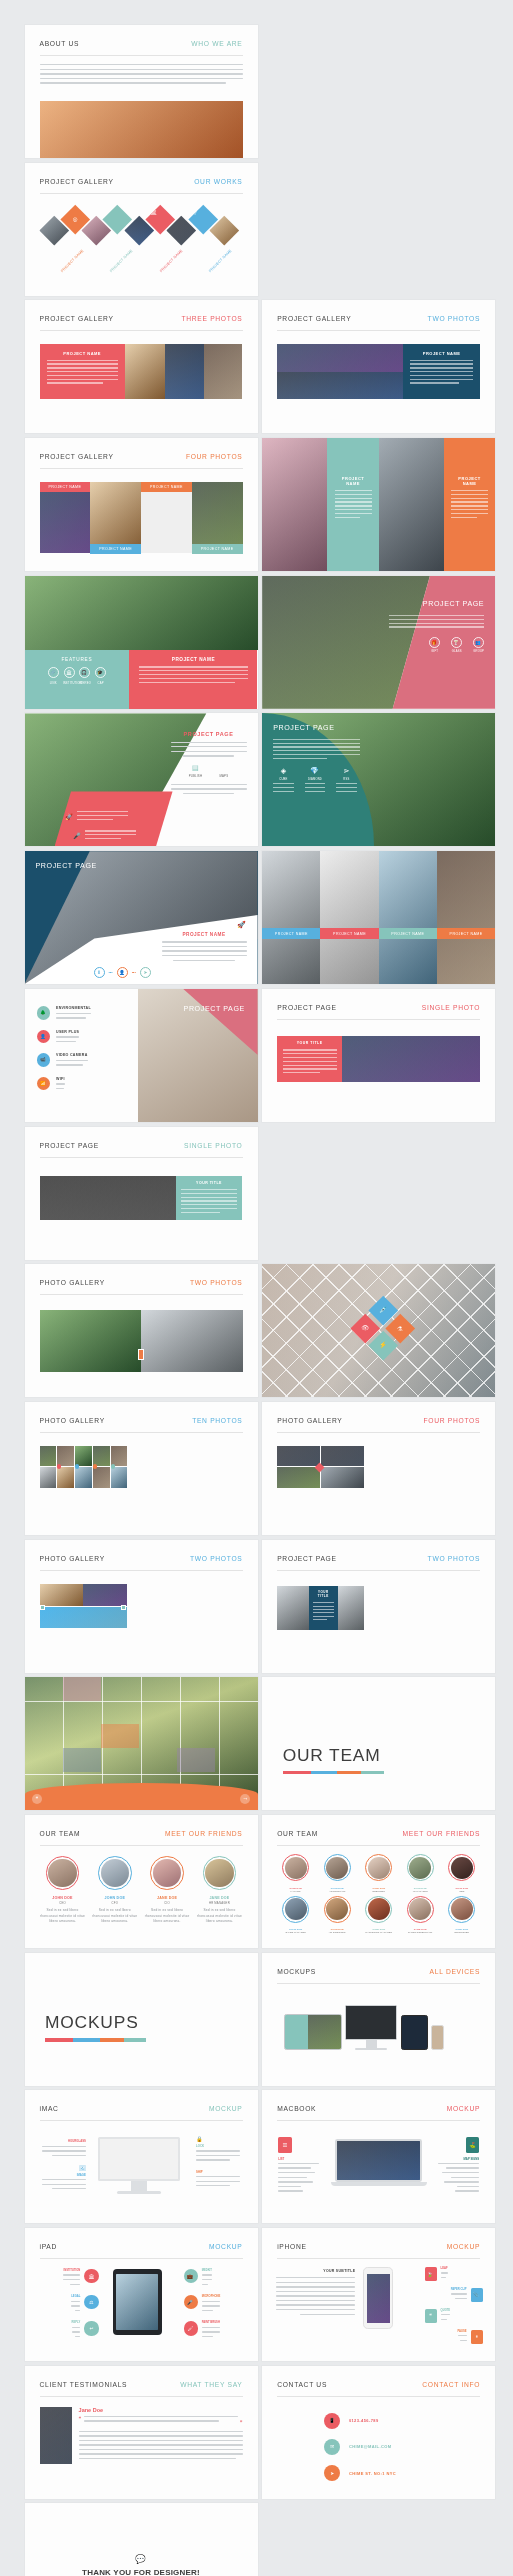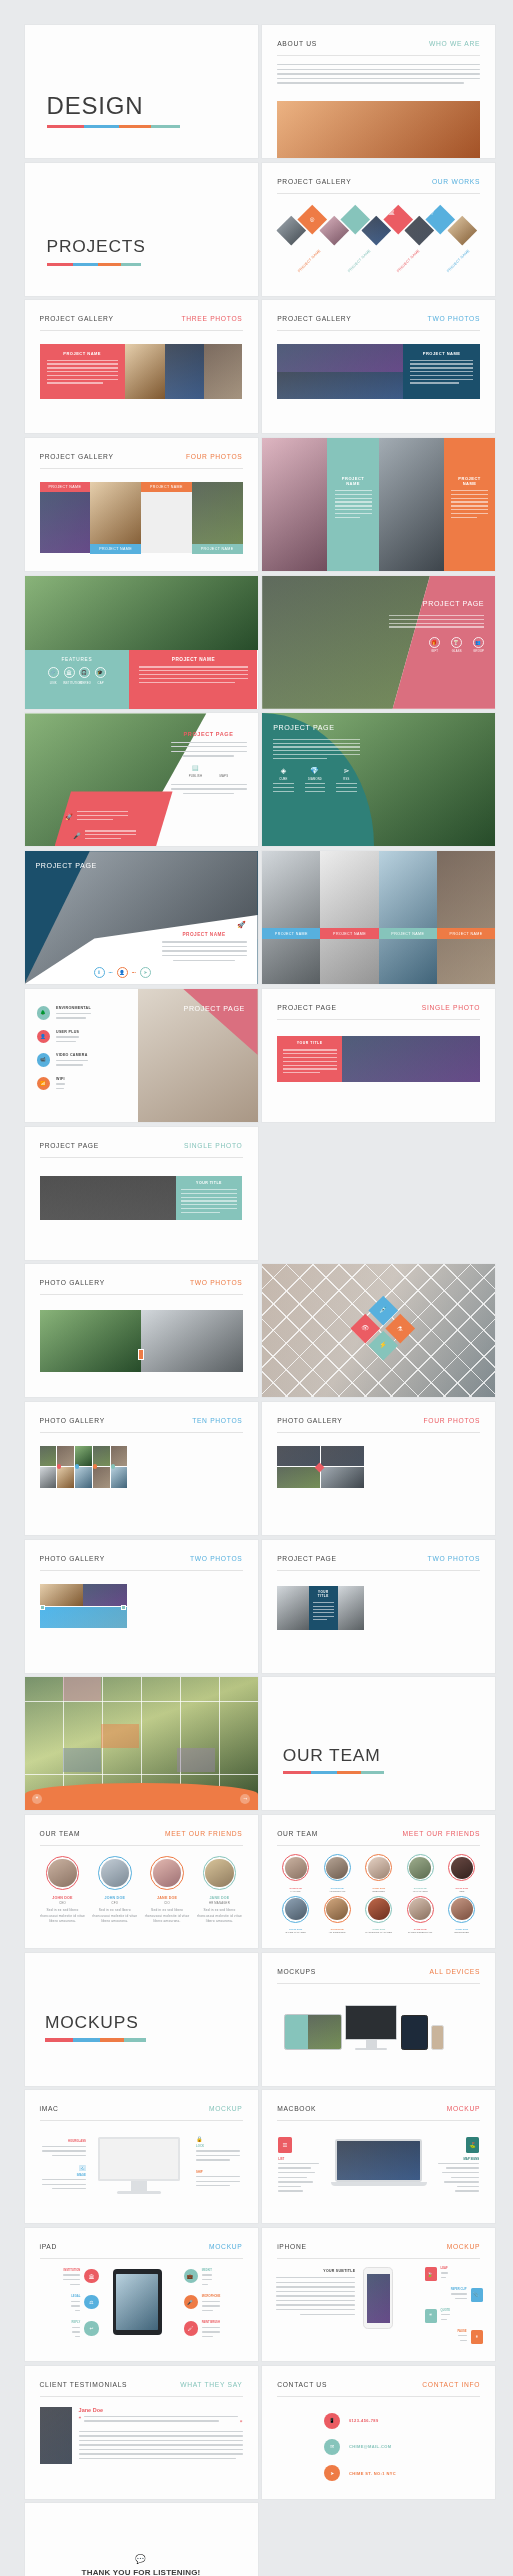--- a/index.html
+++ b/index.html
@@ -87,61 +87,39 @@
   .footer-logo { display:flex; flex-direction:column; align-items:center;
                  justify-content:center; height:100%; }
 </style>
 </head>
 <body>
 
 <div class="deck">
 
 <div class="row">
 
-  <div class="slide">
-    <div class="cover">
-      <div class="cover-word">DESIGN</div>
-      <div class="cover-bar" style="width:134px">
-        <i class="bg-red" style="width:28%"></i>
-            <i class="bg-blue" style="width:26%"></i>
-            <i class="bg-org" style="width:24%"></i>
-            <i class="bg-teal" style="width:22%"></i>
-      </div>
-    </div>
-  </div>
 
   <div class="slide">
     <div class="sl-head">
       <span class="sl-title">ABOUT US</span>
       <span class="sl-tag c-teal">WHO WE ARE</span>
     </div>
     <div class="sl-rule"></div>
     <div style="position:absolute;left:15px;right:15px;top:39px" class="body-lines">
       <i style="width:100%"></i>
           <i style="width:100%"></i>
           <i style="width:100%"></i>
           <i style="width:100%"></i>
           <i style="width:92%"></i>
     </div>
     <div class="ph p1" style="position:absolute;left:15px;right:15px;top:76px;height:57px"></div>
   </div>
 </div>
 
 <div class="row">
-  <div class="slide">
-    <div class="cover">
-      <div class="cover-word sm">PROJECTS</div>
-      <div class="cover-bar" style="width:95px">
-        <i class="bg-red" style="width:28%"></i>
-            <i class="bg-blue" style="width:26%"></i>
-            <i class="bg-org" style="width:24%"></i>
-            <i class="bg-teal" style="width:22%"></i>
-      </div>
-    </div>
-  </div>
   <div class="slide">
     <div class="sl-head">
       <span class="sl-title">PROJECT GALLERY</span>
       <span class="sl-tag c-blue">OUR WORKS</span>
     </div>
     <div class="sl-rule"></div>
     <div style="position:absolute;left:19px;top:46px;display:flex;align-items:center;gap:0.8px">
       <div class="dia" style="margin-top:11px">
             <span class="ph p6"></span>
           </div>
@@ -1121,21 +1099,21 @@
         <span class="c-org" style="font-size:4px;letter-spacing:0.4px;font-weight:700">CHIME ST. NO:1 NYC</span>
       </div>
     </div>
   </div>
 </div>
 
 <div class="row">
   <div class="slide">
     <div class="footer-logo">
       <div class="c-teal" style="font-size:8.7px;margin-bottom:4px">💬</div>
-      <div style="font-size:8px;color:#3d3d3d;font-weight:700;letter-spacing:0.2px">THANK YOU FOR LISTENING!</div>
+      <div style="font-size:8px;color:#3d3d3d;font-weight:700;letter-spacing:0.2px">THANK YOU FOR DESIGNER!</div>
       <div class="c-teal" style="font-size:5.5px;letter-spacing:0.6px;margin-top:3.2px">ANY QUESTIONS?</div>
     </div>
   </div>
   <div class="slide empty-ghost"></div>
 </div>
 
 </div>
 
 
 </body></html>

